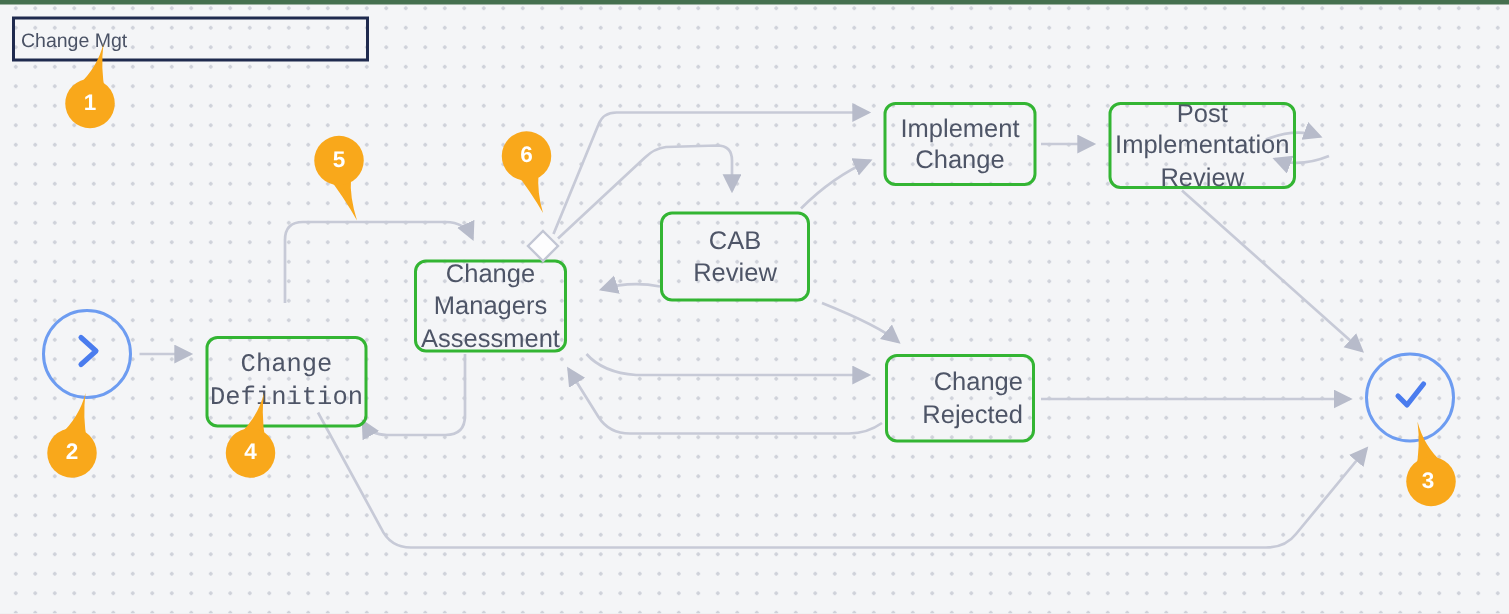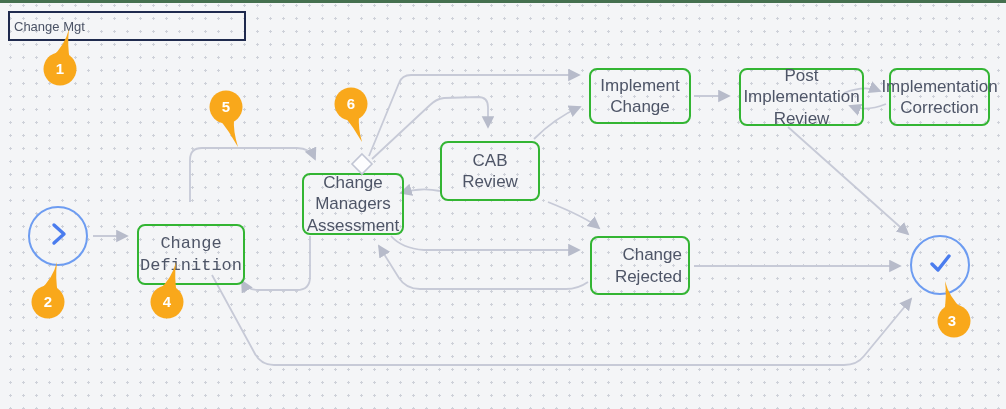--- a/index.html
+++ b/index.html
@@ -99,39 +99,36 @@
       <svg width="30" height="30" viewBox="0 0 30 30">
         <polyline points="11,6 21,15 11,24" fill="none" stroke="#4a7cee" stroke-width="3.4" stroke-linecap="round" stroke-linejoin="round"></polyline>
       </svg>
     </span>
   </div>
 
   <div class="node" style="left:137px;top:221px;width:108px;height:61px;font-family:Liberation Mono, monospace;">
     <span>Change Definition</span>
   </div>
 
-  <div class="node" style="left:302px;top:170px;width:102px;height:62px;">
+  <div class="node" style="left:276px;top:170px;width:102px;height:62px;">
     <span>Change Managers Assessment</span>
   </div>
 
   <div class="node" style="left:440px;top:138px;width:100px;height:60px;">
     <span>CAB Review</span>
   </div>
 
   <div class="node" style="left:589px;top:65px;width:102px;height:56px;">
     <span>Implement Change</span>
   </div>
 
   <div class="node" style="left:739px;top:65px;width:125px;height:58px;">
     <span>Post Implementation Review</span>
   </div>
 
-  <div class="node" style="left:889px;top:65px;width:101px;height:58px;">
-    <span>Implementation Correction</span>
-  </div>
 
   <div class="node" style="left:590px;top:233px;width:100px;height:59px;text-align:right;">
     <span>Change Rejected</span>
   </div>
 
   <div class="circle-node" style="left:910px;top:232px;">
     <span>
       <svg width="32" height="32" viewBox="0 0 32 32">
         <polyline points="8,17 14,23 25,9" fill="none" stroke="#4a7cee" stroke-width="3.4" stroke-linecap="round" stroke-linejoin="round"></polyline>
       </svg>

